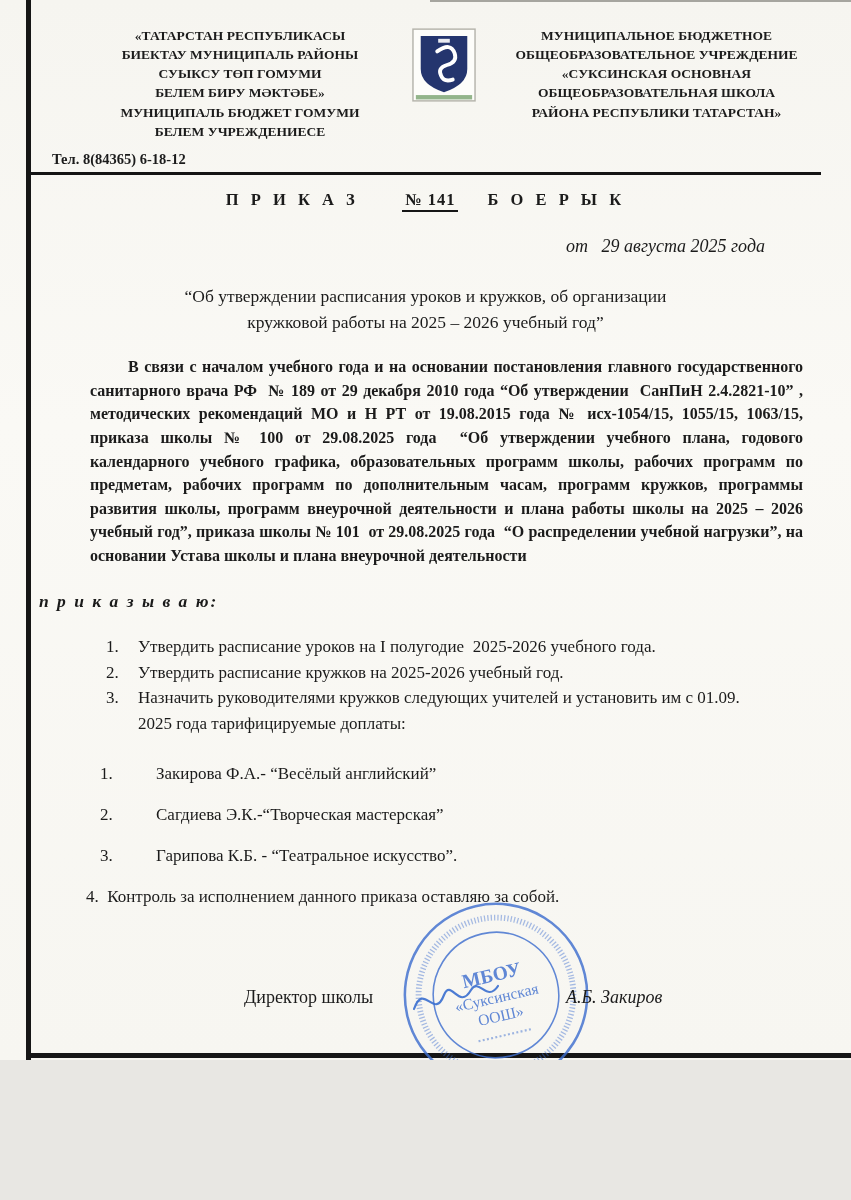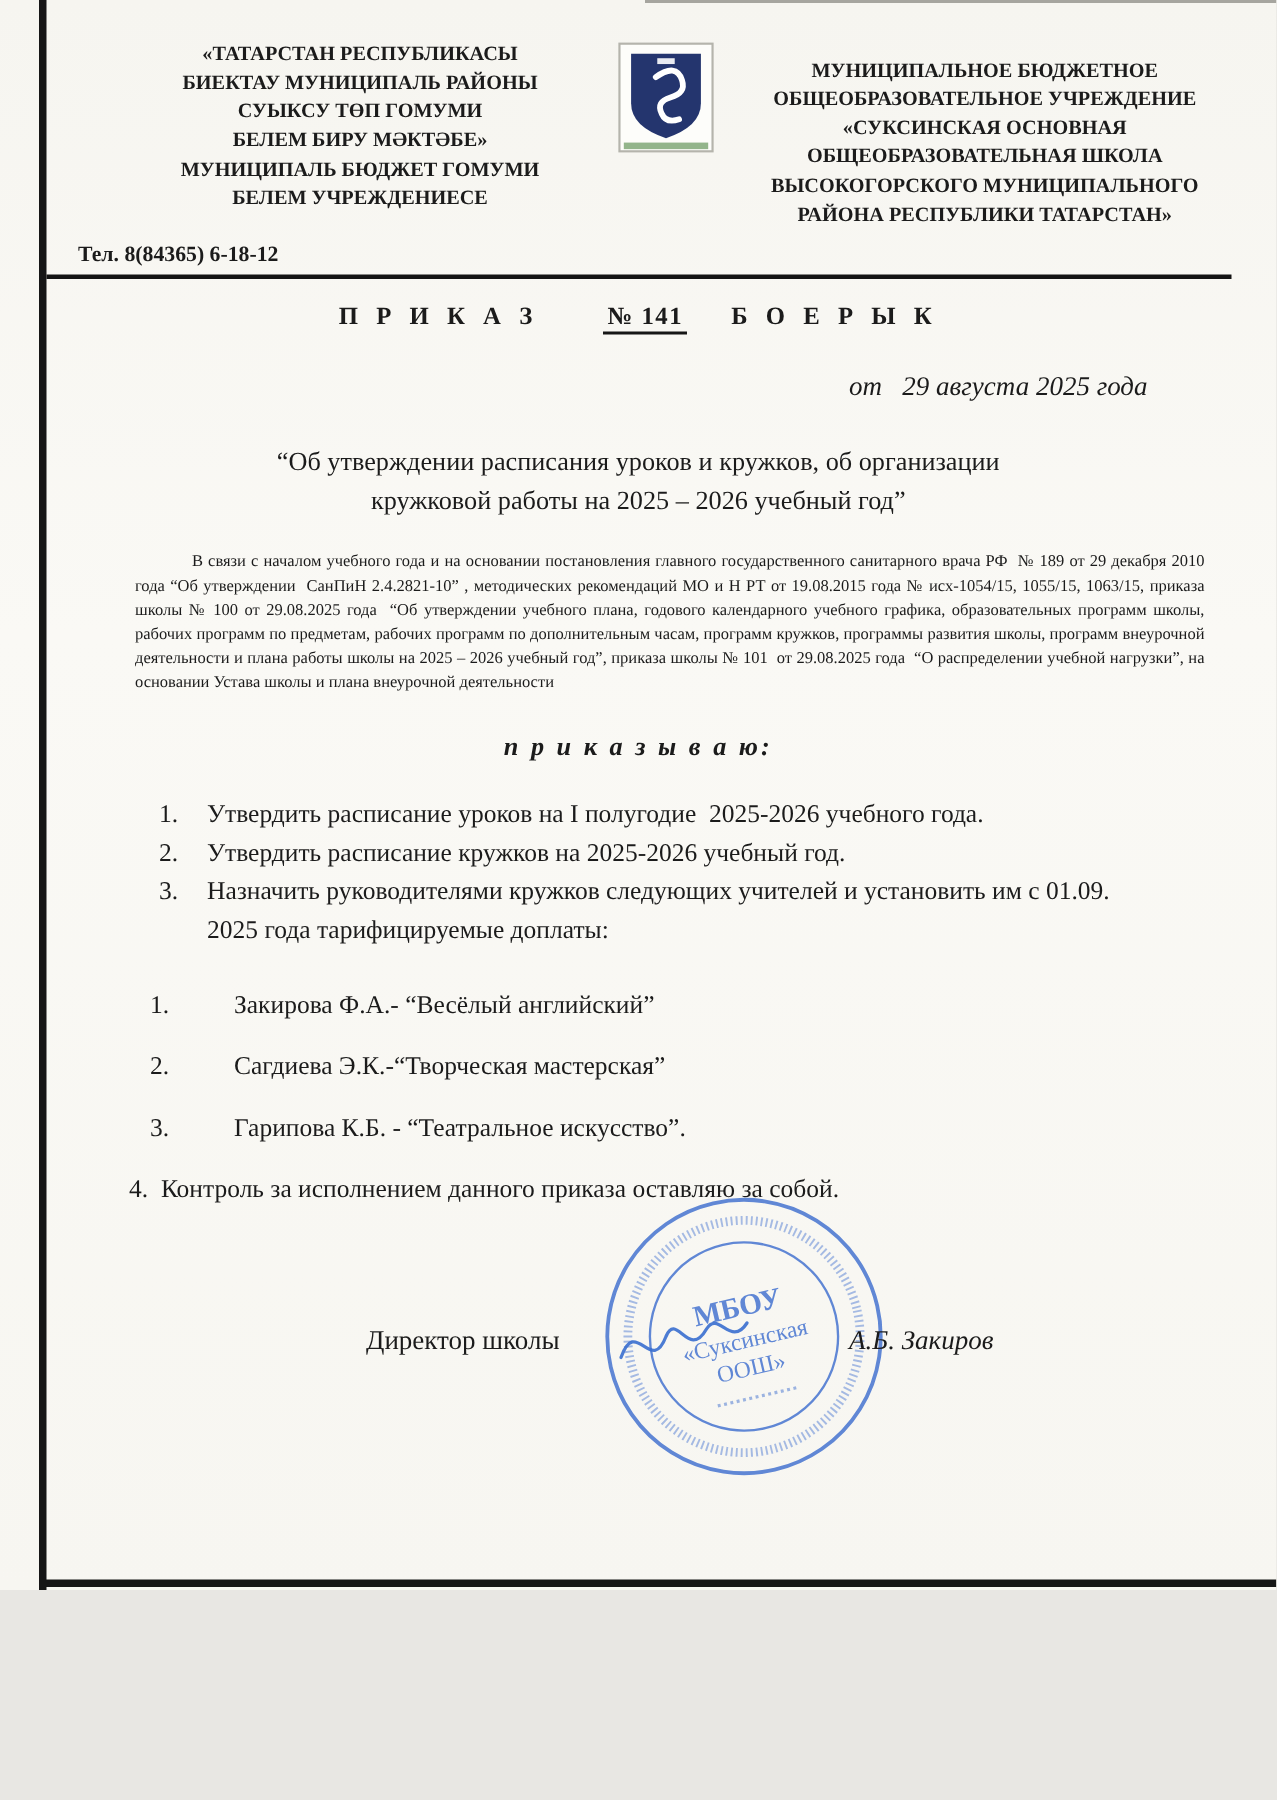--- a/index.html
+++ b/index.html
@@ -14,43 +14,44 @@
     overflow:hidden;
   }
   
   .scan-left{position:absolute;left:26px;top:0;width:5px;height:100%;background:#161616;}
   .scan-bottom{position:absolute;left:26px;right:0;bottom:2px;height:5px;background:#161616;}
   .scan-top{position:absolute;top:0;left:430px;right:0;height:2px;background:#a6a59f;}
 
   
   .header{display:flex;align-items:flex-start;padding:26px 48px 0 84px;}
   .hdr-left{width:312px;text-align:center;font-weight:bold;font-size:13.5px;line-height:1.42;}
-  .hdr-right{flex:1;text-align:center;font-weight:bold;font-size:13.5px;line-height:1.42;padding-left:18px;margin-top:11px;}
+  .hdr-right{flex:1;text-align:center;font-weight:bold;font-size:13.5px;line-height:1.42;padding-left:18px;}
   .emblem-wrap{width:96px;display:flex;justify-content:center;padding-top:2px;}
 
   .phone{margin:10px 0 0 52px;font-weight:bold;font-size:14.5px;}
   .rule{margin:4px 30px 0 31px;border-top:3px solid #141414;}
 
   .order-title{margin-top:15px;text-align:center;font-weight:bold;font-size:16.5px;letter-spacing:1px;}
   .order-title .seg-ru{margin-right:38px;letter-spacing:4px;}
   .order-title .seg-num{margin-right:24px;border-bottom:2px solid #161616;padding:0 3px 1px 3px;}
   .order-title .seg-tt{letter-spacing:4px;}
 
   .order-date{margin:26px 86px 0 0;text-align:right;font-style:italic;font-size:18px;}
 
   .subject{margin-top:26px;text-align:center;font-weight:normal;font-size:17.5px;line-height:1.5;}
 
   .body-par{
     margin:20px 48px 0 90px;
     text-align:justify;
-    font-size:11px;line-height:1.47;
+    font-size:16px;line-height:1.47;
     text-indent:38px;
+    font-weight:bold;
   }
 
-  .resolve{margin-top:24px;text-align:center;font-weight:bold;font-style:italic;font-size:17.5px;letter-spacing:2px;}
+  .resolve{margin-top:24px;font-weight:bold;font-style:italic;font-size:17.5px;letter-spacing:2px;padding-left:39px;}
 
   .items{margin:22px 76px 0 106px;font-size:17px;line-height:1.5;}
   .item{display:flex;}
   .item .num{width:32px;flex:none;}
   .item .txt{flex:1;}
 
   .teachers{margin:28px 76px 0 100px;font-size:17px;}
   .teacher{display:flex;margin-bottom:21px;}
   .teacher .num{width:56px;flex:none;}
   .teacher .txt{flex:1;}
@@ -87,21 +88,20 @@
         <rect x="27" y="11" width="12" height="4" fill="#ffffff" opacity="0.9"></rect>
         <path d="M26 24 q14 -10 18 2 q3 9 -8 12 q-10 3 -6 11 q3 7 12 4" stroke="#ffffff" stroke-width="4" fill="none" stroke-linecap="round"></path>
         <rect x="4" y="69" width="58" height="4.5" fill="#6f9c66" opacity="0.75"></rect>
       </svg>
     </div>
     <div class="hdr-right">
       <div>МУНИЦИПАЛЬНОЕ БЮДЖЕТНОЕ</div>
       <div>ОБЩЕОБРАЗОВАТЕЛЬНОЕ УЧРЕЖДЕНИЕ</div>
       <div>«СУКСИНСКАЯ ОСНОВНАЯ</div>
       <div>ОБЩЕОБРАЗОВАТЕЛЬНАЯ ШКОЛА</div>
-      <div>ВЫСОКОГОРСКОГО МУНИЦИПАЛЬНОГО</div>
       <div>РАЙОНА РЕСПУБЛИКИ ТАТАРСТАН»</div>
     </div>
   </div>
 
   <div class="phone">Тел. 8(84365) 6-18-12</div>
   <div class="rule"></div>
 
   <div class="order-title">
     <span class="seg-ru">П Р И К А З</span>
     <span class="seg-num">№ 141</span>

